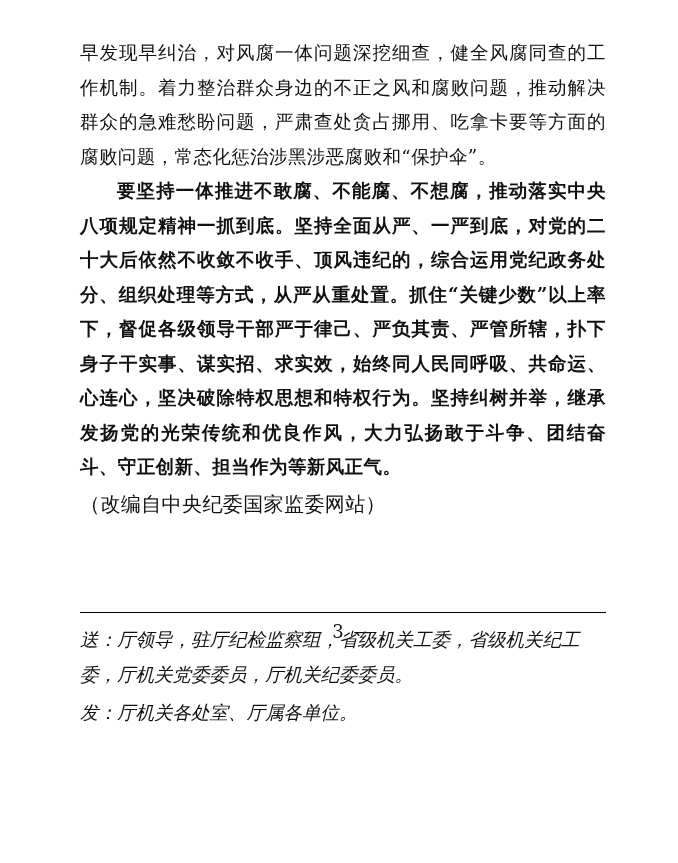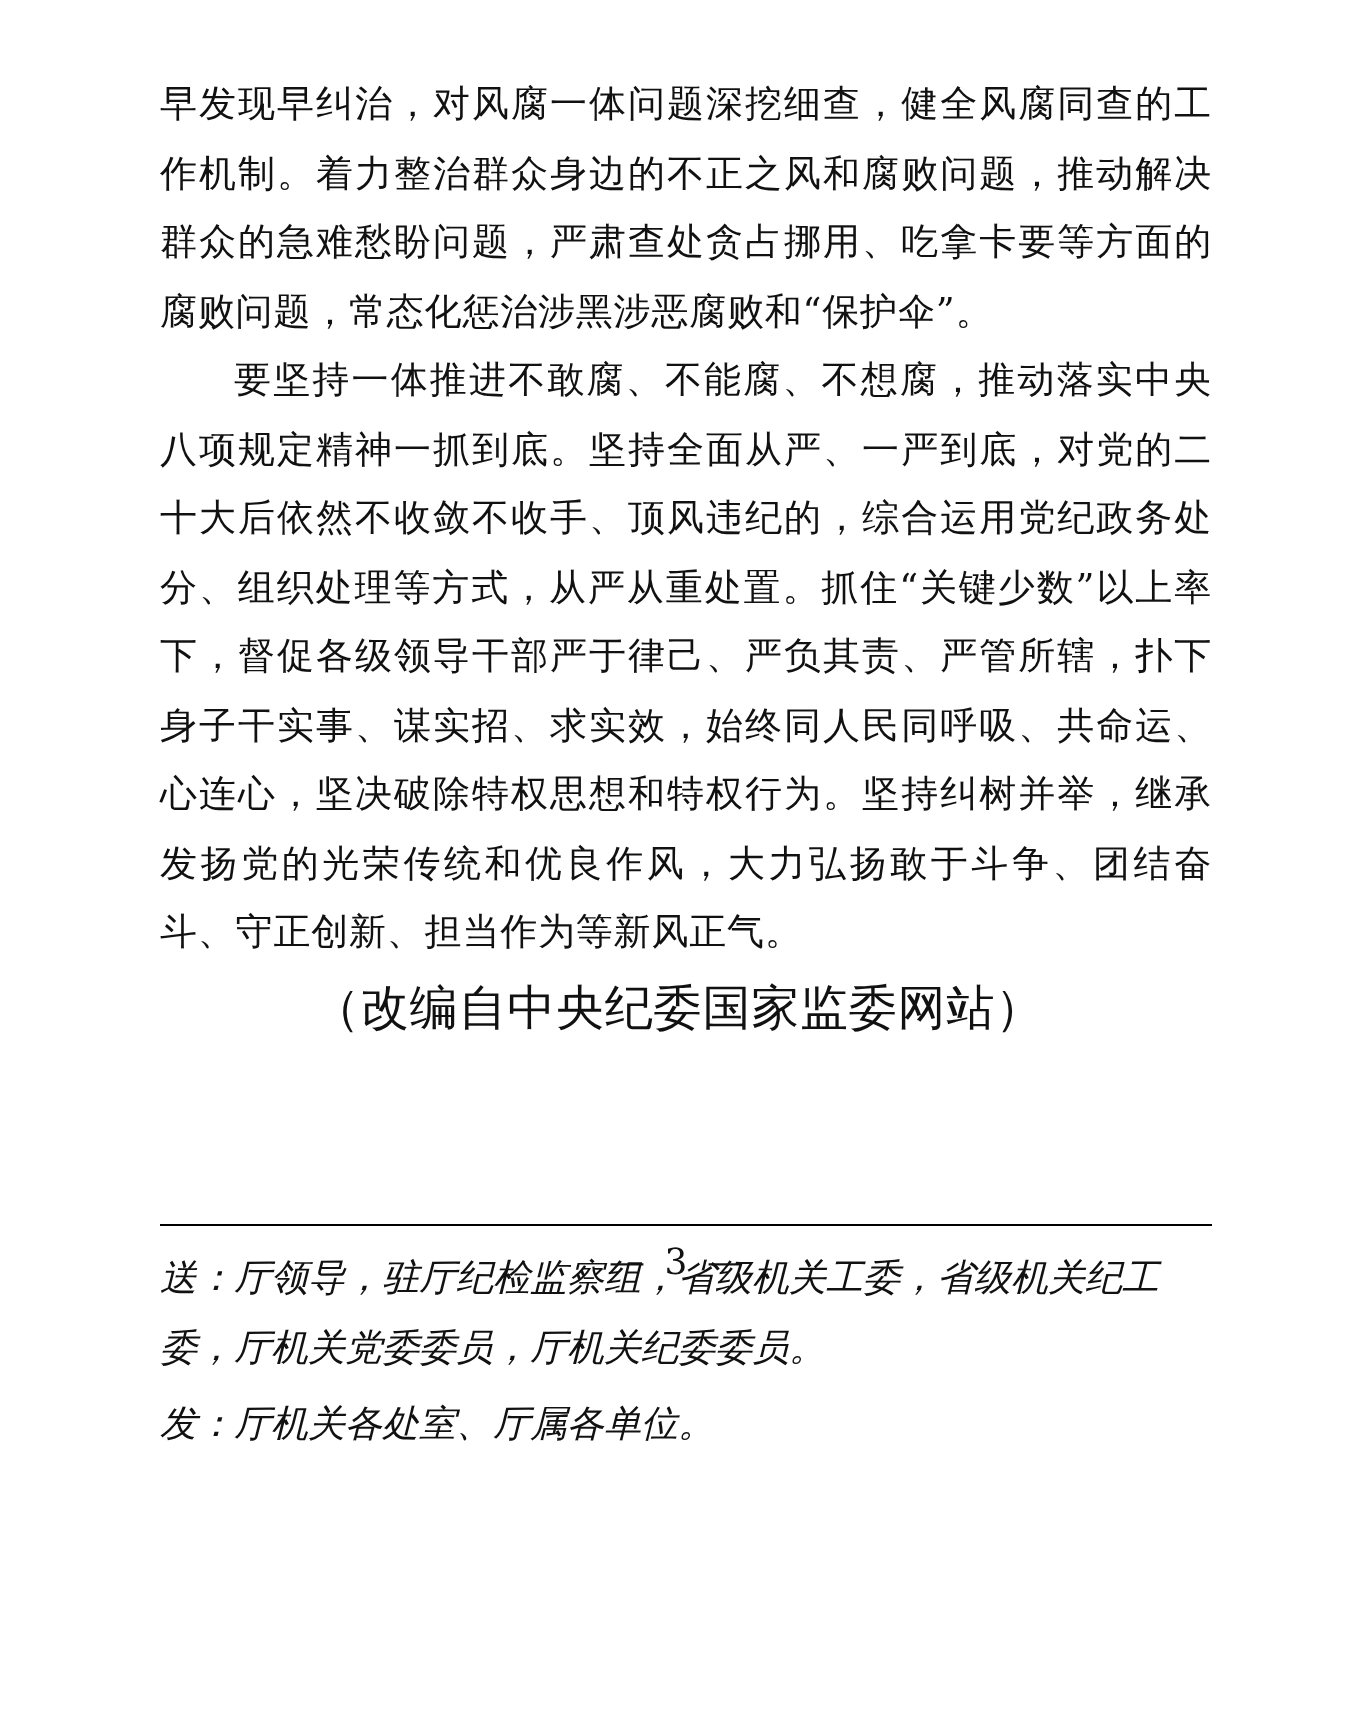--- a/index.html
+++ b/index.html
@@ -27,26 +27,27 @@
     line-height: 34.5px;
     letter-spacing: 0.4px;
     text-align: justify;
     text-justify: inter-character;
   }
   .para {
     margin: 0 0 0 0;
   }
   .para.indent {
     text-indent: 2em;
+    font-weight: bold;
   }
   .signature {
     margin-top: 2px;
-    font-size: 24px;
+    font-size: 20px;
     line-height: 34.5px;
-    text-align: center;
+    text-align: left;
     padding-right: 8px;
   }
   .distribution {
     position: absolute;
     left: 80px;
     right: 72px;
     top: 612px;
     font-style: italic;
   }
   .rule {

